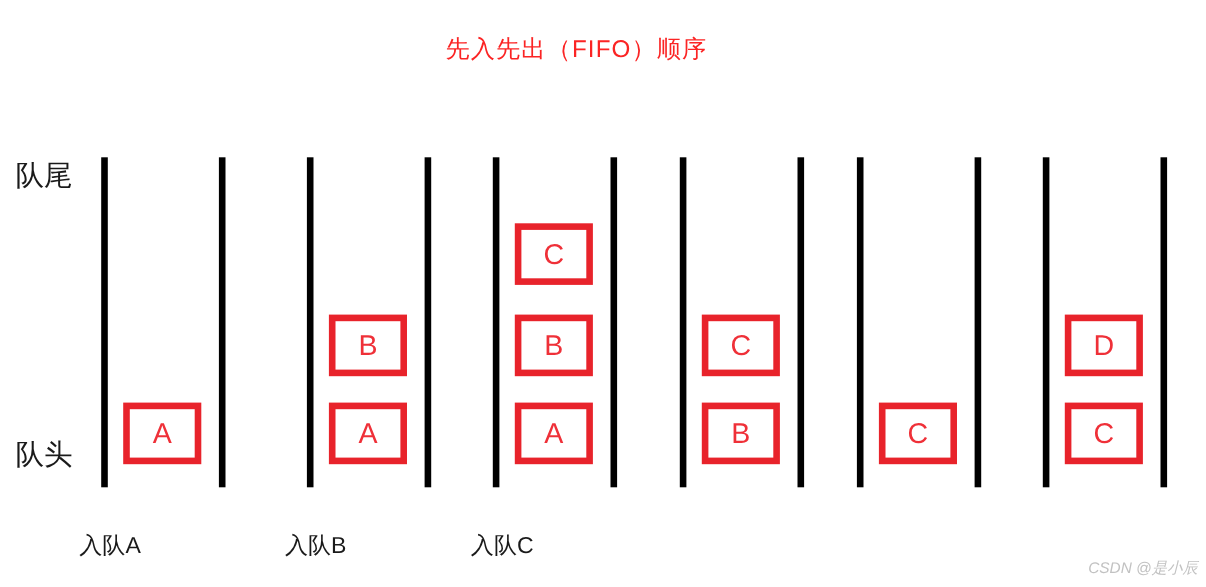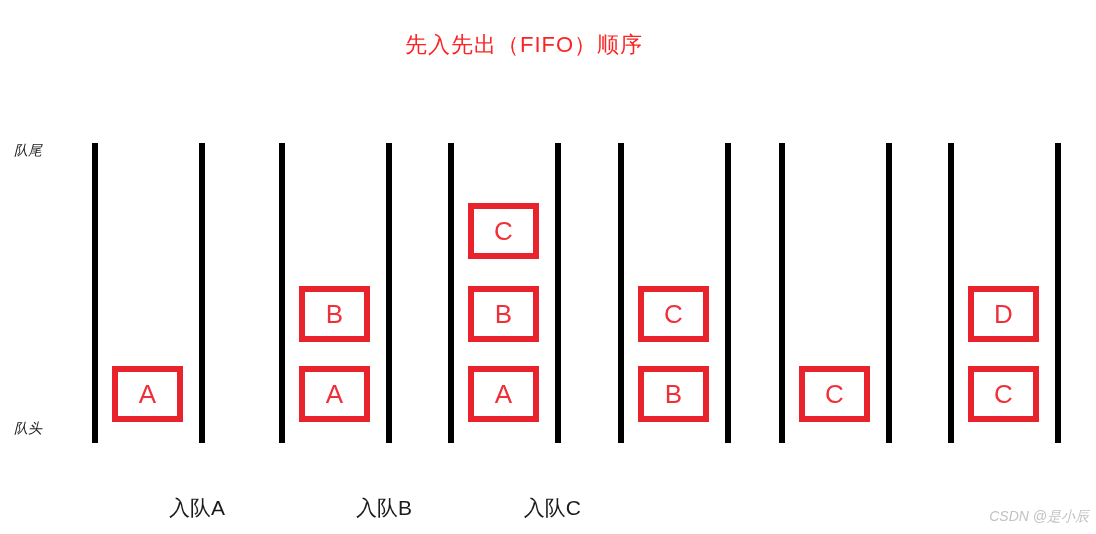--- a/index.html
+++ b/index.html
@@ -22,27 +22,26 @@
     width: 1048px;
     text-align: center;
     font-size: 22px;
     letter-spacing: 1px;
     color: var(--title-red, #fb2424);
     white-space: nowrap;
   }
   .side-label {
     position: absolute;
     left: 14px;
-    font-size: 14px;
+    font-size: 26px;
     color: var(--text-black, #1a1a1a);
     white-space: nowrap;
-    font-style: italic;
   }
   .side-label.tail { top: 142px; }
-  .side-label.head { top: 420px; }
+  .side-label.head { top: 396px; }
   .queue {
     position: absolute;
     top: 0;
     width: 113px;
     height: 534px;
   }
   .wall {
     position: absolute;
     top: 143px;
     width: 6px;
@@ -62,24 +61,24 @@
     align-items: center;
     justify-content: center;
   }
   .qletter {
     font-size: 26px;
     line-height: 1;
     color: var(--letter-red, #ef3038);
   }
   .qlabel {
     position: absolute;
-    top: 494px;
+    top: 482px;
     left: -20px;
     width: 153px;
-    text-align: right;
+    text-align: left;
     font-size: 21px;
     color: var(--text-black, #1a1a1a);
     white-space: nowrap;
   }
   .watermark {
     position: absolute;
     top: 508px;
     right: 7px;
     font-size: 14px;
     color: var(--wm-gray, #c2c2c2);

